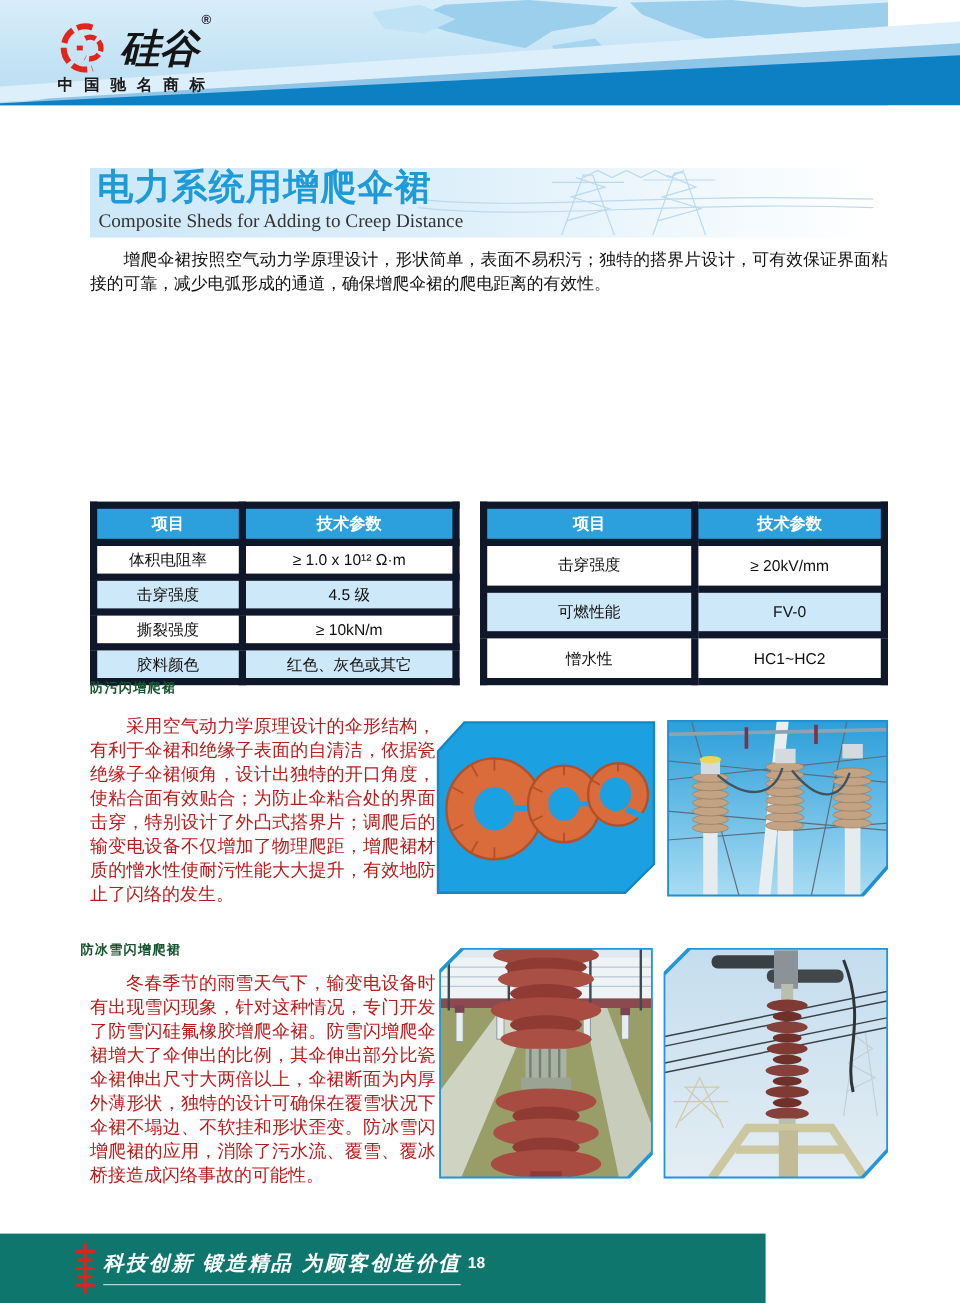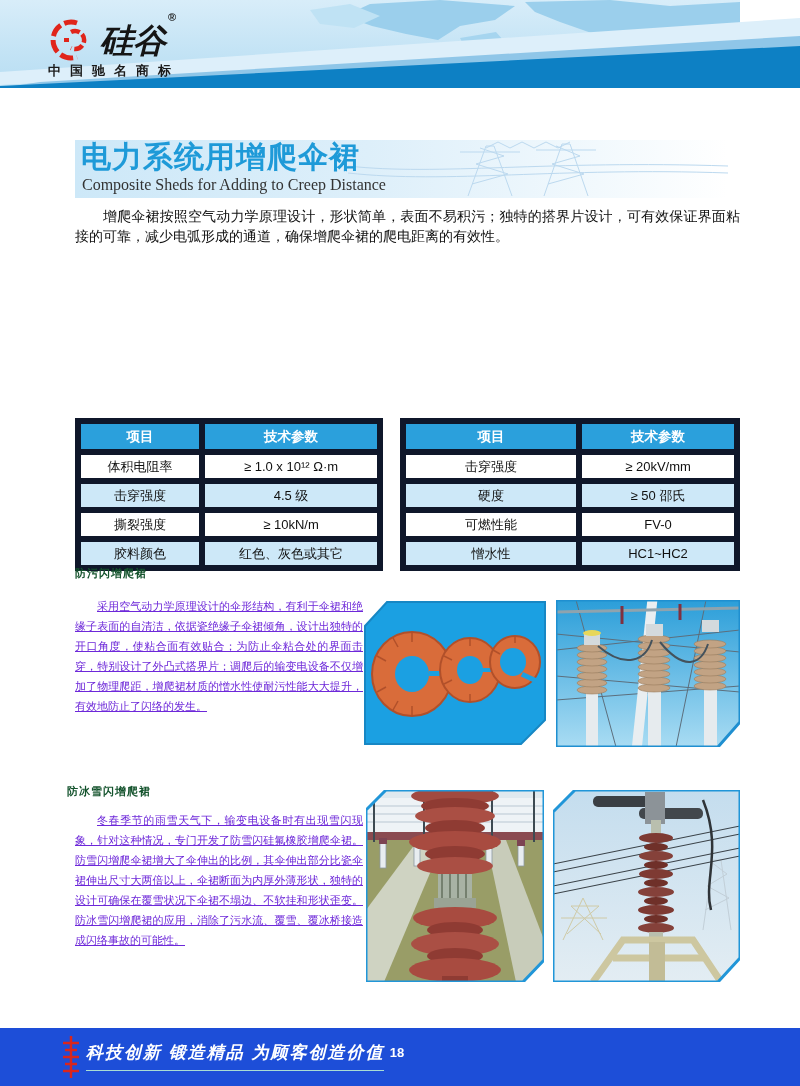--- a/index.html
+++ b/index.html
@@ -42,34 +42,34 @@
                     font-size:13px;color:#101010;}
   .spec th{background:#2ba0dc;color:#ffffff;font-weight:bold;height:25px;font-size:13.5px;}
   .spec tbody tr:nth-child(odd) td{background:#ffffff;}
   .spec tbody tr:nth-child(even) td{background:#cde8f8;}
   table.spec.left col.c1{width:124px;}
   table.spec.right col.c1{width:176px;}
 
   
   .sec-heading{position:absolute;font-size:11px;font-weight:bold;color:#14532d;letter-spacing:1px;}
   .sec-body{position:absolute;width:288px;}
-  .sec-body p{margin:0;text-indent:2em;font-size:11px;line-height:20px;text-align:justify;color:#6d28d9;text-decoration:underline;}
+  .sec-body p{margin:0;text-indent:2em;font-size:15px;line-height:20px;text-align:justify;color:#b91c1c;}
   #sec1-heading{left:75px;top:566px;}
   #sec1-body{left:75px;top:596px;}
   #sec2-heading{left:67px;top:784px;}
   #sec2-body{left:75px;top:810px;}
 
   .figure{position:absolute;line-height:0;}
   #fig-rings{left:363px;top:600px;}
   #fig-substation{left:556px;top:600px;}
   #fig-snow-left{left:366px;top:790px;}
   #fig-snow-right{left:553px;top:790px;}
 
   
-  .footer{position:absolute;left:0;top:1028px;width:800px;height:58px;background:#1d4ed8;}
+  .footer{position:absolute;left:0;top:1028px;width:638px;height:58px;background:#0f766e;}
   .footer-icon{position:absolute;left:62px;top:7px;}
   .slogan{position:absolute;left:86px;top:13px;font-size:17px;font-weight:bold;font-style:italic;
           color:#ffffff;letter-spacing:2px;border-bottom:1px solid #a9ddd3;padding-bottom:6px;
           white-space:nowrap;}
   .page-num{position:absolute;left:383px;top:17px;width:28px;text-align:center;
             color:#ffffff;font-size:13px;font-weight:bold;}
 </style>
 </head>
 <body>
 
@@ -161,24 +161,20 @@
       <thead>
         <tr>
           <th>项目</th>
           <th>技术参数</th>
         </tr>
       </thead>
       <tbody>
         <tr>
           <td>击穿强度</td>
           <td>≥ 20kV/mm</td>
-        </tr>
-        <tr>
-          <td>硬度</td>
-          <td>≥ 50 邵氏</td>
         </tr>
         <tr>
           <td>可燃性能</td>
           <td>FV-0</td>
         </tr>
         <tr>
           <td>憎水性</td>
           <td>HC1~HC2</td>
         </tr>
       </tbody>

